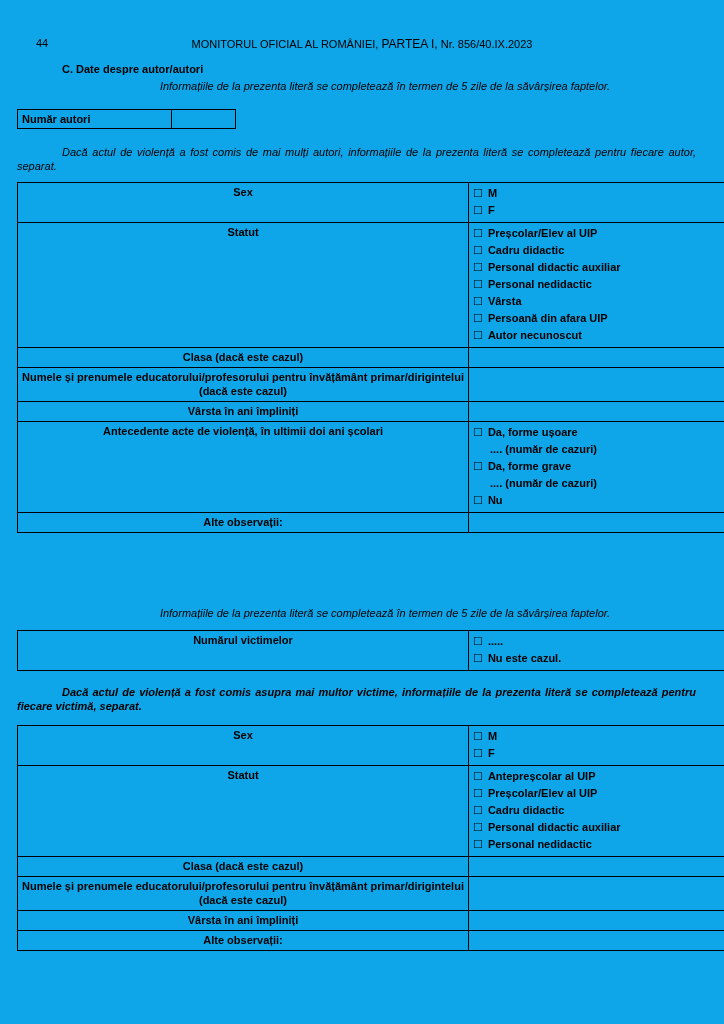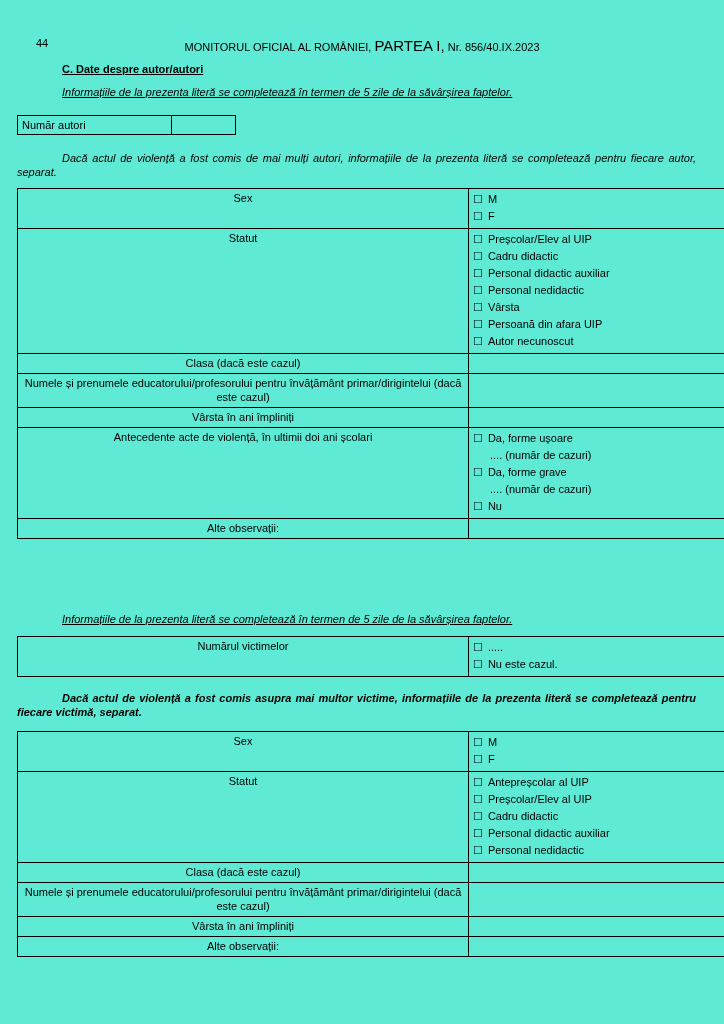--- a/index.html
+++ b/index.html
@@ -1,32 +1,32 @@
 <!DOCTYPE html>
 <html><head>
 <meta charset="utf-8">
 <style>
   html,body{margin:0;padding:0;}
   body{background:#ffffff;}
   .page{
     position:relative;
     width:724px;height:1024px;
-    background:#5eead4;color:#000000;
+    background:#0ea5e9;color:#000000;
     font-family:"Liberation Sans","DejaVu Sans",sans-serif;
     font-size:11px;
     overflow:hidden;
   }
   .pagenum{position:absolute;left:36px;top:37px;}
   .running-header{position:absolute;left:0;right:0;top:37px;text-align:center;}
-  .hdr-small{font-size:15px;}
+  .hdr-small{font-size:12px;}
   .content{position:absolute;left:17px;top:62px;width:691px;}
-  .indent{margin-left:45px;text-decoration:underline;}
+  .indent{margin-left:45px;}
   .sec-heading{font-weight:bold;line-height:15px;}
-  .sec-note{font-style:italic;line-height:15px;margin-top:8px;}
-  table{border-collapse:collapse;}
+  .sec-note{font-style:italic;line-height:15px;margin-top:2px;text-align:center;}
+  table{border-collapse:collapse;font-weight:bold;}
   .count-box{margin-top:15px;}
   .count-box td{border:1px solid #000;height:16px;padding:1px 4px;vertical-align:middle;}
   .cb-label{width:145px;}
   .cb-input{width:55px;}
   .para{font-style:italic;text-indent:45px;text-align:justify;margin:16px 12px 0 0;line-height:14px;}
   table.form{width:691px;table-layout:fixed;margin-top:9px;}
   table.form td{border:1px solid #000;vertical-align:top;padding:2px 4px 3px 4px;}
   td.lc{width:442px;line-height:14px;text-align:center;}
   td.rc{width:249px;padding-left:13px;}
   .opt{line-height:17px;white-space:nowrap;}

